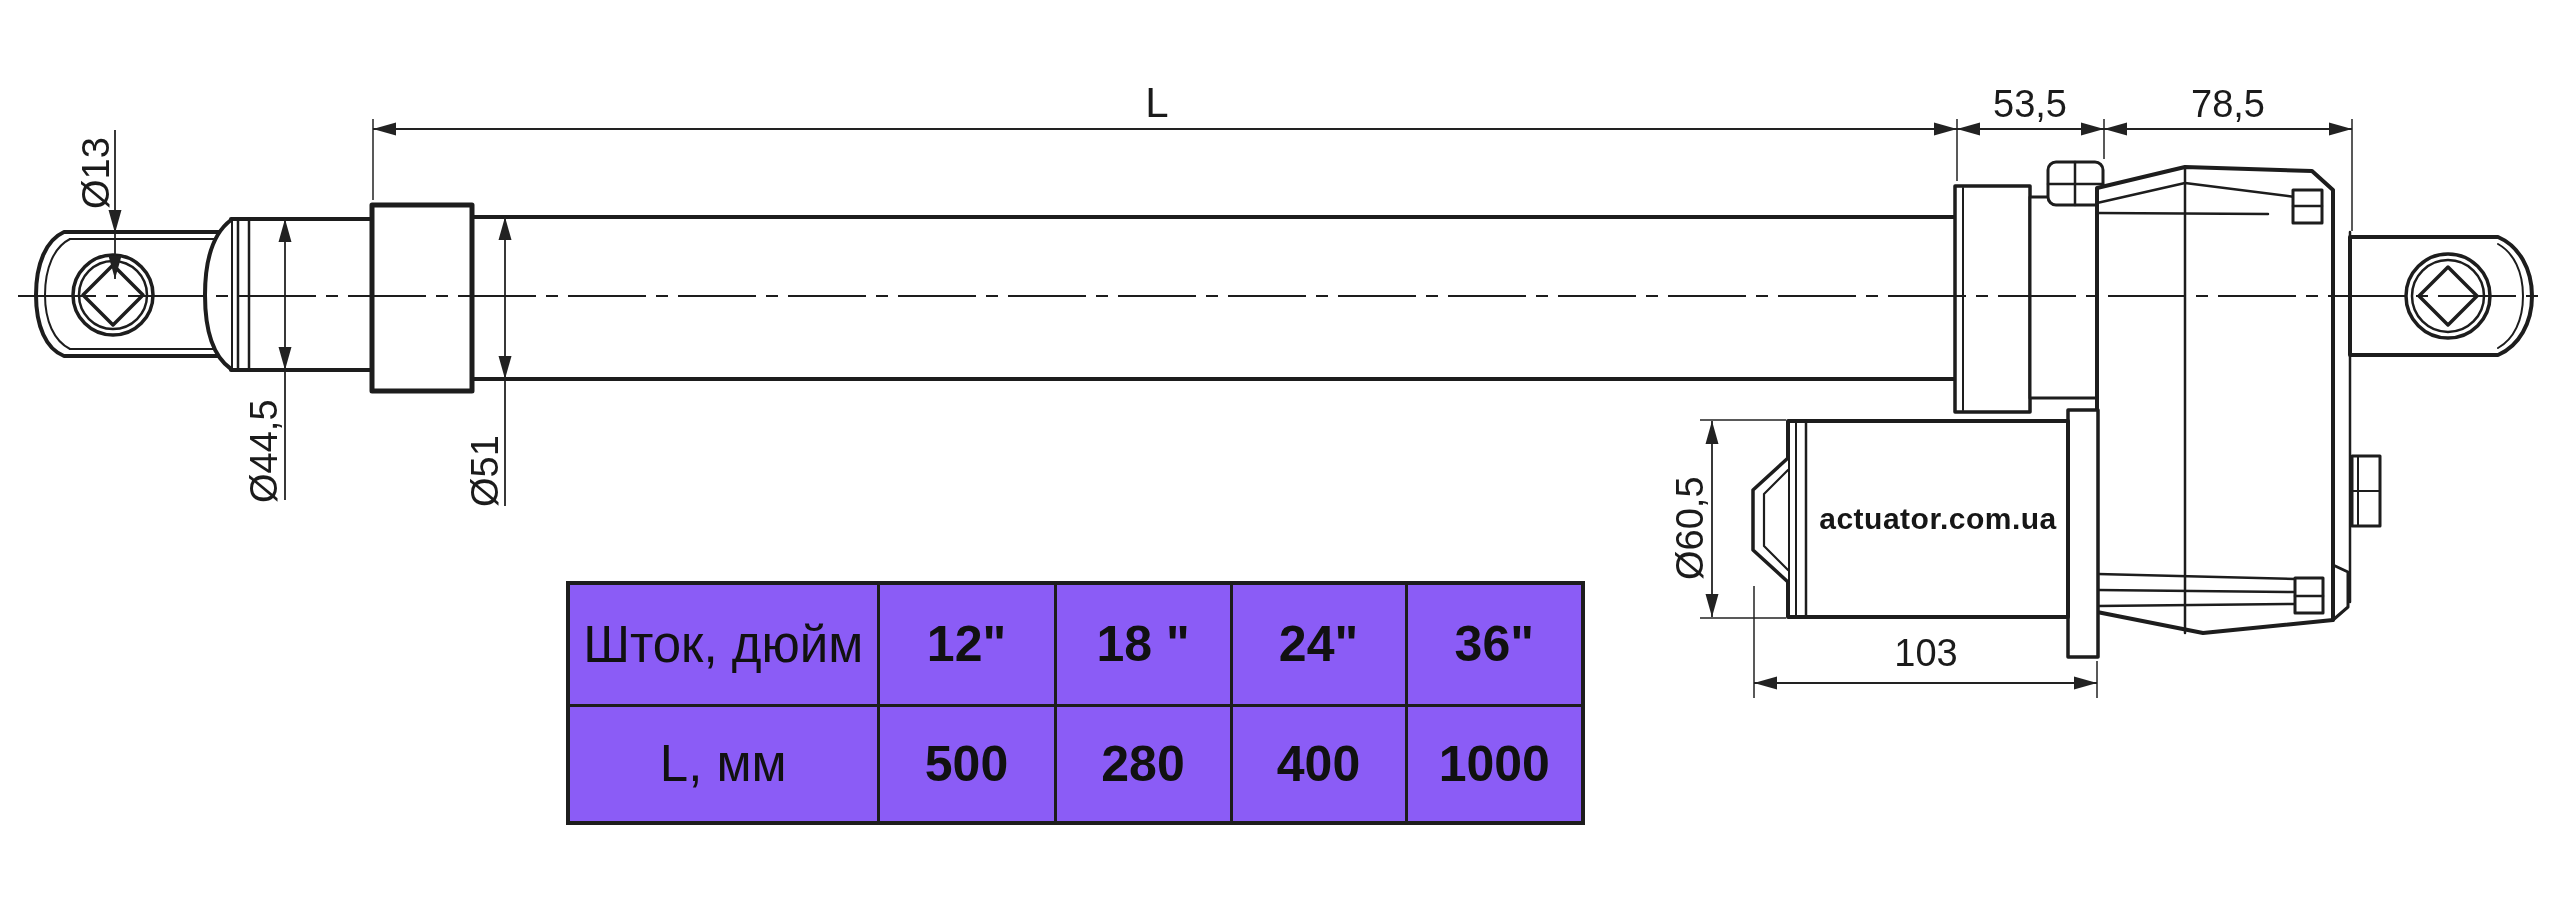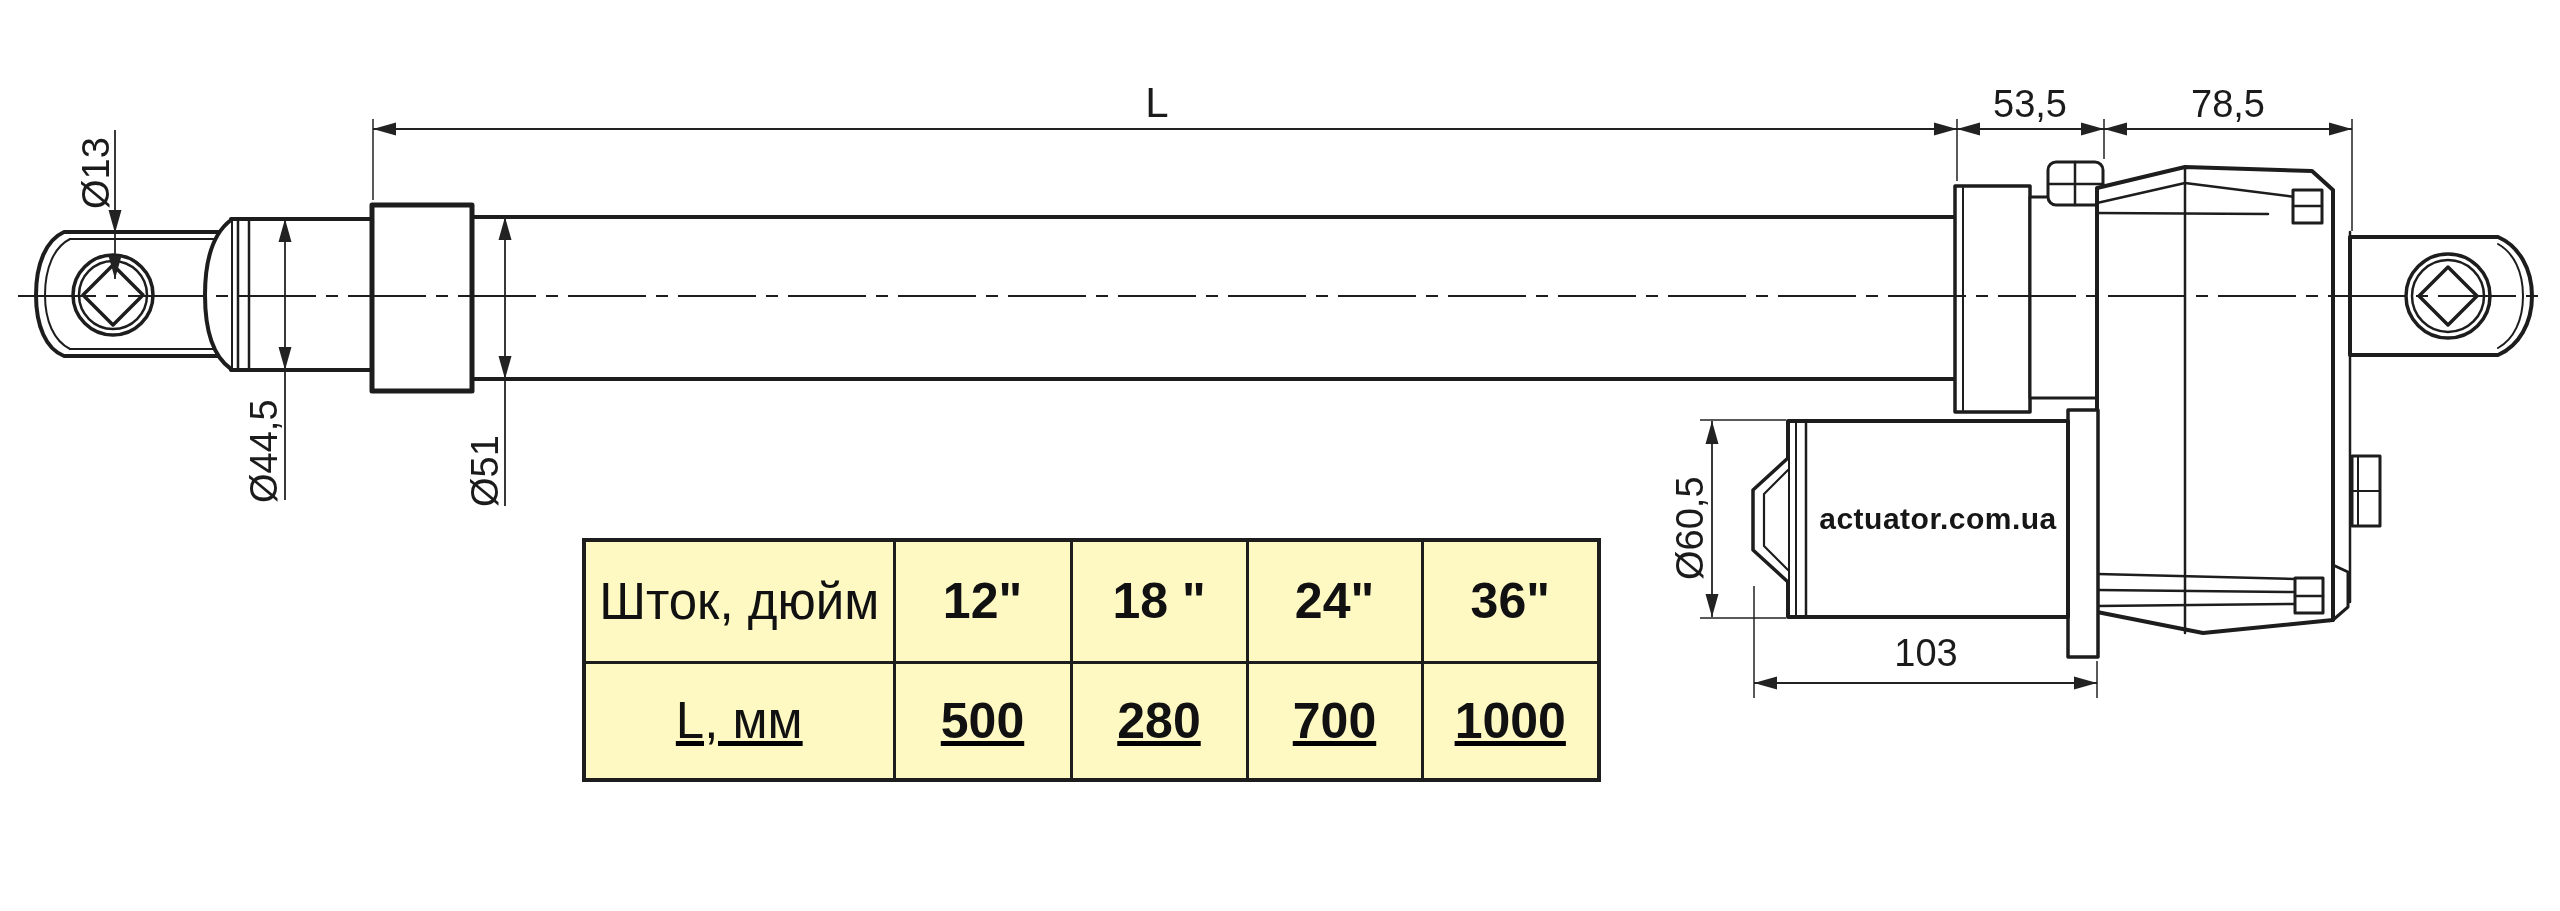--- a/index.html
+++ b/index.html
@@ -2,28 +2,28 @@
 <html><head>
 <meta charset="utf-8">
 <style>
   html,body{margin:0;padding:0;background:#ffffff;}
   #stage{position:relative;width:2560px;height:911px;background:#ffffff;overflow:hidden;
          font-family:"Liberation Sans",sans-serif;}
   #stage svg{position:absolute;left:0;top:0;}
   .dimtext{font-family:"Liberation Sans",sans-serif;font-size:38px;fill:#1b1b1b;}
   .dimtext.big{font-size:42px;}
   .wm{font-family:"Liberation Sans",sans-serif;font-weight:700;font-size:30px;fill:#161616;letter-spacing:.5px;}
-  table.spec{position:absolute;left:566px;top:538px;width:1015px;height:240px;
-             border-collapse:collapse;table-layout:fixed;background:#fef9c3;margin-left:16px;}
+  table.spec{position:absolute;left:566px;top:581px;width:1015px;height:240px;
+             border-collapse:collapse;table-layout:fixed;background:#8b5cf6;}
   table.spec td{border:3px solid #1d1d1d;text-align:center;vertical-align:middle;
                 color:#111;padding:0;}
   table.spec{border:4px solid #1d1d1d;}
   td.rowlabel{font-size:51px;font-weight:400;}
   td.val{font-size:50px;font-weight:700;}
-  tr.r1{height:122px;} tr.r2{height:118px;text-decoration:underline;}
+  tr.r1{height:122px;} tr.r2{height:118px;}
 </style>
 </head>
 <body>
 
 <div id="stage">
 
 <svg width="2560" height="911" viewBox="0 0 2560 911">
 
   <g stroke="#1d1d1d" fill="none" stroke-linejoin="round" stroke-linecap="round">
 
@@ -195,19 +195,19 @@
       <td class="rowlabel">Шток, дюйм</td>
       <td class="val">12"</td>
       <td class="val">18 "</td>
       <td class="val">24"</td>
       <td class="val">36"</td>
     </tr>
     <tr class="r2">
       <td class="rowlabel">L, мм</td>
       <td class="val">500</td>
       <td class="val">280</td>
-      <td class="val">700</td>
+      <td class="val">400</td>
       <td class="val">1000</td>
     </tr>
   </tbody>
 </table>
 
 </div>
 
 </body></html>

